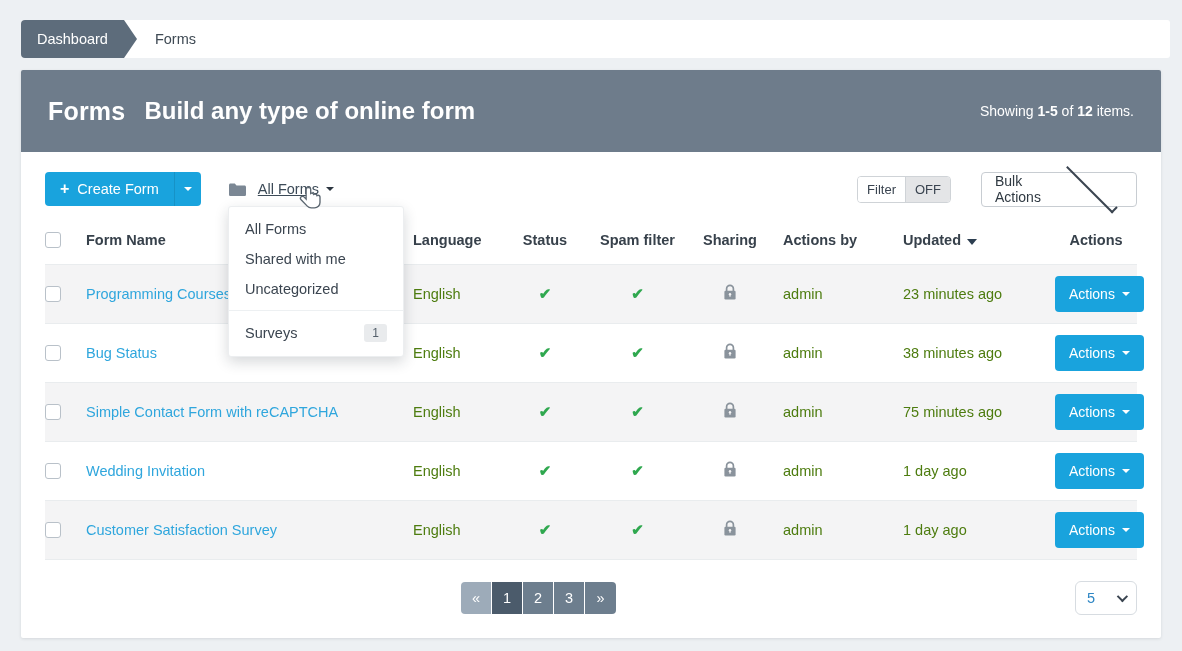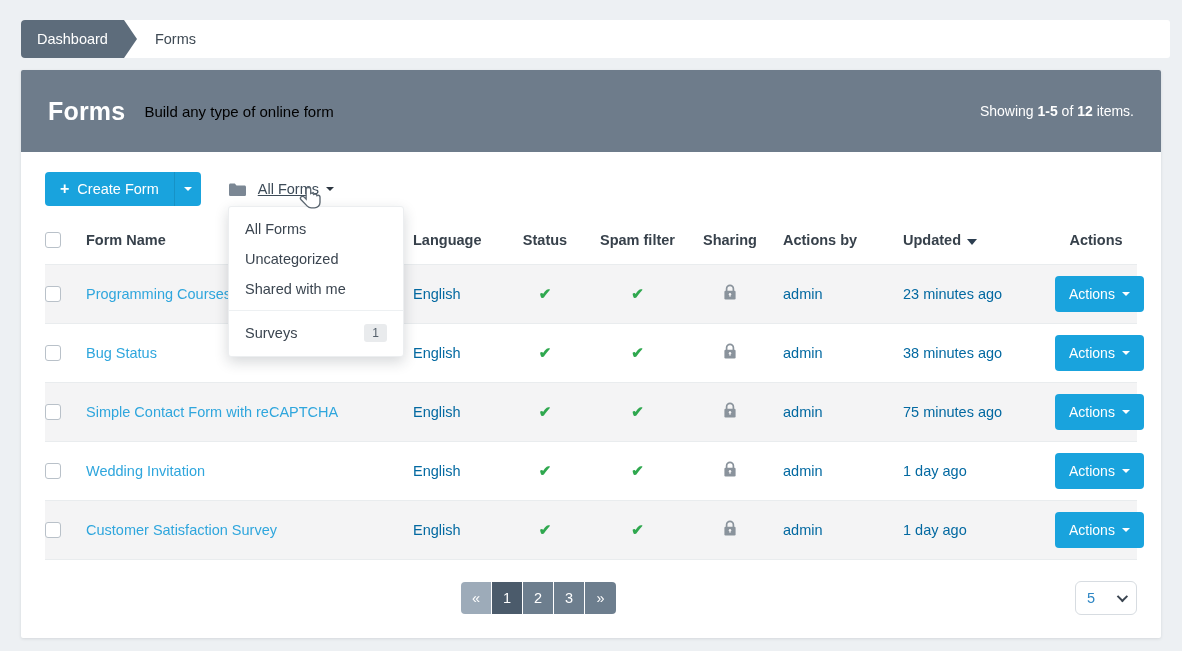--- a/index.html
+++ b/index.html
@@ -10,21 +10,21 @@
   .crumb-bar { position:absolute; left:21px; right:12px; top:20px; height:38px; background:#fff; display:flex; align-items:center; border-radius:3px; }
   .crumb-tab { display:flex; align-items:center; height:38px; }
   .crumb-tab-body { background:#5d6c7b; color:#fff; padding:0 16px; line-height:38px; font-size:14.5px; border-radius:4px 0 0 4px; }
   .crumb-arrow { width:0; height:0; border-top:19px solid transparent; border-bottom:19px solid transparent; border-left:13px solid #5d6c7b; }
   .crumb-current { margin-left:18px; font-size:14.5px; color:#3f4a54; }
 
   
   .panel { position:absolute; left:21px; right:21px; top:70px; height:568px; background:#fff; border-radius:2px; box-shadow:0 1px 3px rgba(40,50,60,.12); }
   .panel-header { height:82px; background:#6e7c8b; display:flex; align-items:center; padding:0 27px; border-radius:2px 2px 0 0; }
   .panel-title { color:#fff; font-size:25px; font-weight:600; letter-spacing:.2px; }
-  .panel-subtitle { color:#000000; font-size:15px; margin-left:19px; font-weight:400; }
+  .panel-subtitle { color:#ffffff; font-size:24px; margin-left:19px; font-weight:700; }
   .panel-summary { margin-left:auto; color:#fff; font-size:14px; }
   .panel-summary b { font-weight:700;margin-top:28px; }
 
   
   .toolbar { display:flex; align-items:center; padding:20px 24px 0 24px; height:54px; }
   .btn-split { display:flex; cursor:pointer; }
   .btn-main { background:#19a3dd; color:#fff; font-size:14.5px; padding:0 15px; height:34px; display:flex; align-items:center; border-radius:4px 0 0 4px; }
   .btn-main .plus { font-weight:700; font-size:16px; margin-right:8px; }
   .btn-caret-part { background:#19a3dd; width:27px; height:34px; display:flex; align-items:center; justify-content:center; border-left:1px solid rgba(0,0,0,.10); border-radius:0 4px 4px 0; }
   .caret-down { width:0; height:0; border-left:4px solid transparent; border-right:4px solid transparent; border-top:4px solid currentColor; display:inline-block; }
@@ -51,21 +51,21 @@
   
   table.forms { width:1092px; margin:10px 24px 0 24px; border-collapse:collapse; table-layout:fixed; }
   th { font-size:14.5px; font-weight:700; color:#37414b; text-align:left; height:48px; padding:0 8px; }
   th.c, td.c { text-align:center; padding:0; }
   th .sort-caret { width:0; height:0; border-left:5px solid transparent; border-right:5px solid transparent; border-top:6px solid #2c3e50; display:inline-block; margin-left:6px; }
   tbody tr { height:59px; border-top:1px solid #e9ecee; }
   tbody tr:last-child { border-bottom:1px solid #e9ecee; }
   tbody tr:nth-child(odd) { background:#f4f4f5; }
   td { font-size:14.5px; padding:0 8px; }
   td.name a { color:#2fa6dd; text-decoration:none; cursor:pointer; }
-  td.lang, td.by, td.upd { color:#0369a1; }
+  td.lang, td.by, td.upd { color:#4d7c0f; }
   td .check { color:#2fa84f; font-size:15px; font-weight:700; }
   .cbx { width:16px; height:16px; border:1px solid #b9c1c9; border-radius:3px; background:#fff; appearance:none; -webkit-appearance:none; cursor:pointer; display:inline-block; vertical-align:middle; }
   .btn-actions { background:#19a3dd; color:#fff; border:none; border-radius:4px; height:36px; padding:0 14px; font-size:14px; font-family:inherit; cursor:pointer; display:inline-flex; align-items:center; }
   .btn-actions .caret-down { margin-left:7px; }
 
   
   .pager-wrap { margin-top:22px; display:flex; justify-content:center; width:1035px; }
   .pager { display:flex; border-radius:4px; overflow:hidden; }
   .page-btn { min-width:31px; height:32px; display:flex; align-items:center; justify-content:center; color:#fff; font-size:14.5px; background:#6d7e8e; border-right:1px solid #fff; cursor:pointer; padding:0 2px; }
   .page-btn:last-child { border-right:none; }
@@ -114,31 +114,41 @@
         <svg width="19" height="15" viewBox="0 0 19 15">
             <path d="M1 3.2c0-.9.7-1.6 1.5-1.6h4.3l1.7 1.9h8c.8 0 1.5.7 1.5 1.6v7.3c0 .9-.7 1.6-1.5 1.6H2.5c-.8 0-1.5-.7-1.5-1.6z" fill="#7b8794"></path>
           </svg>
       </span>
       <span class="folder-link">
         <span>All Forms</span>
         <span class="caret-down"></span>
       </span>
     </div>
 
+    <div class="toolbar-right">
+      <div class="filter-toggle">
+        <span class="filter-label">Filter</span>
+        <span class="filter-state">OFF</span>
+      </div>
+      <div class="bulk-select">
+        <span>Bulk Actions</span>
+        <span class="chevron"></span>
+      </div>
+    </div>
   </div>
 
   <div class="dropdown-menu" id="folder-menu">
       <div class="dropdown-item">
         <span>All Forms</span>
       </div>
       <div class="dropdown-item">
+        <span>Shared with me</span>
+      </div>
+      <div class="dropdown-item">
         <span>Uncategorized</span>
-      </div>
-      <div class="dropdown-item">
-        <span>Shared with me</span>
       </div>
       <div class="dropdown-divider"></div>
       <div class="dropdown-item">
         <span>Surveys</span>
         <span class="dd-badge">1</span>
       </div>
     </div>
 
   <span class="hand-cursor">
     <svg width="23" height="24" viewBox="0 0 22 23">

